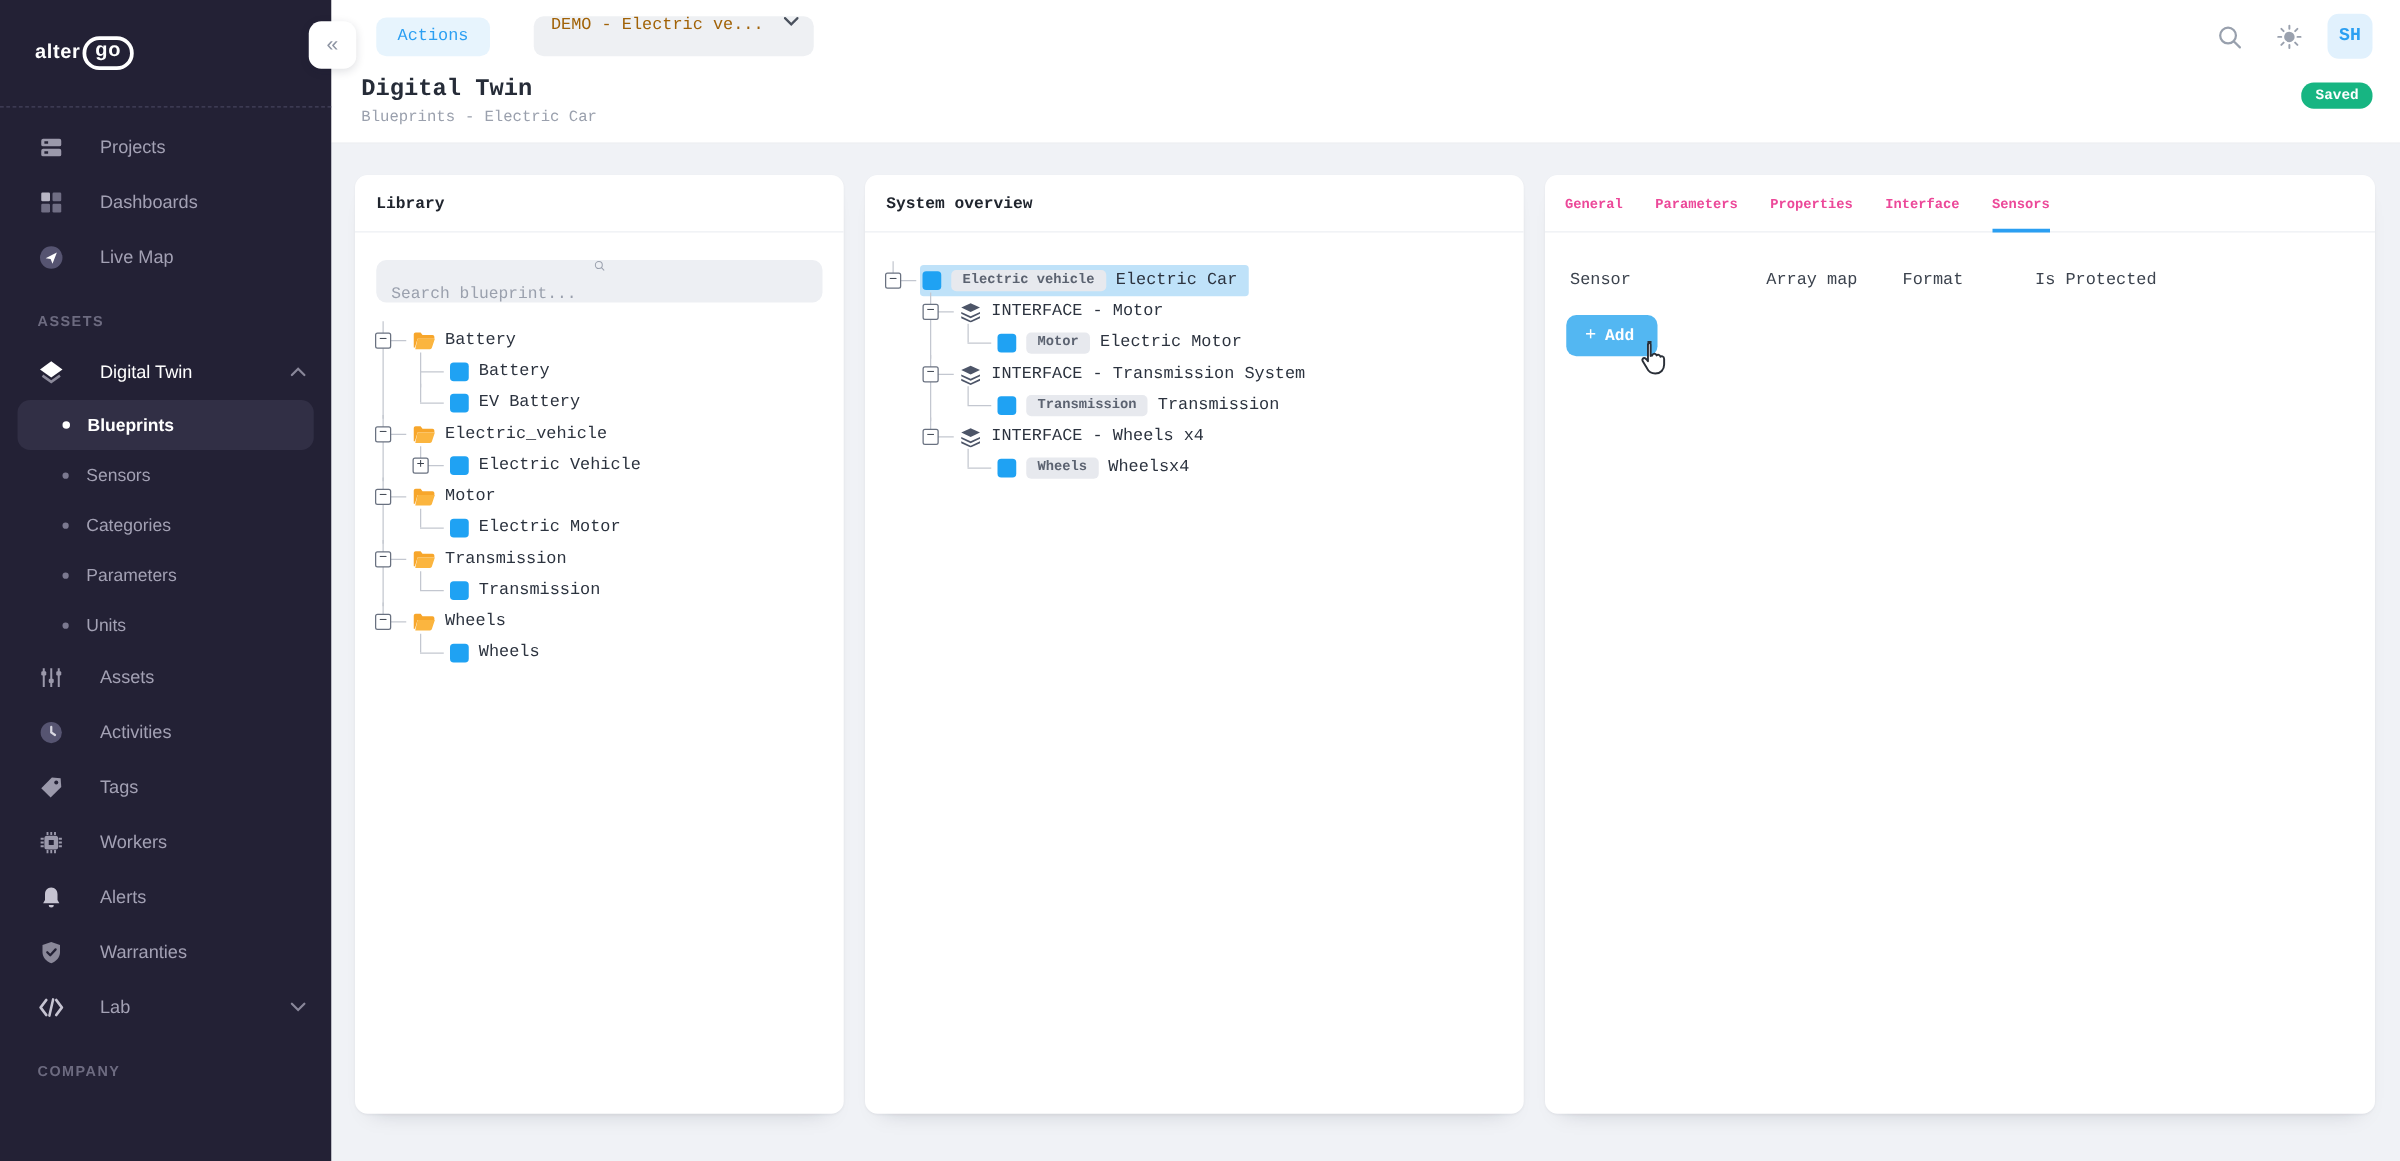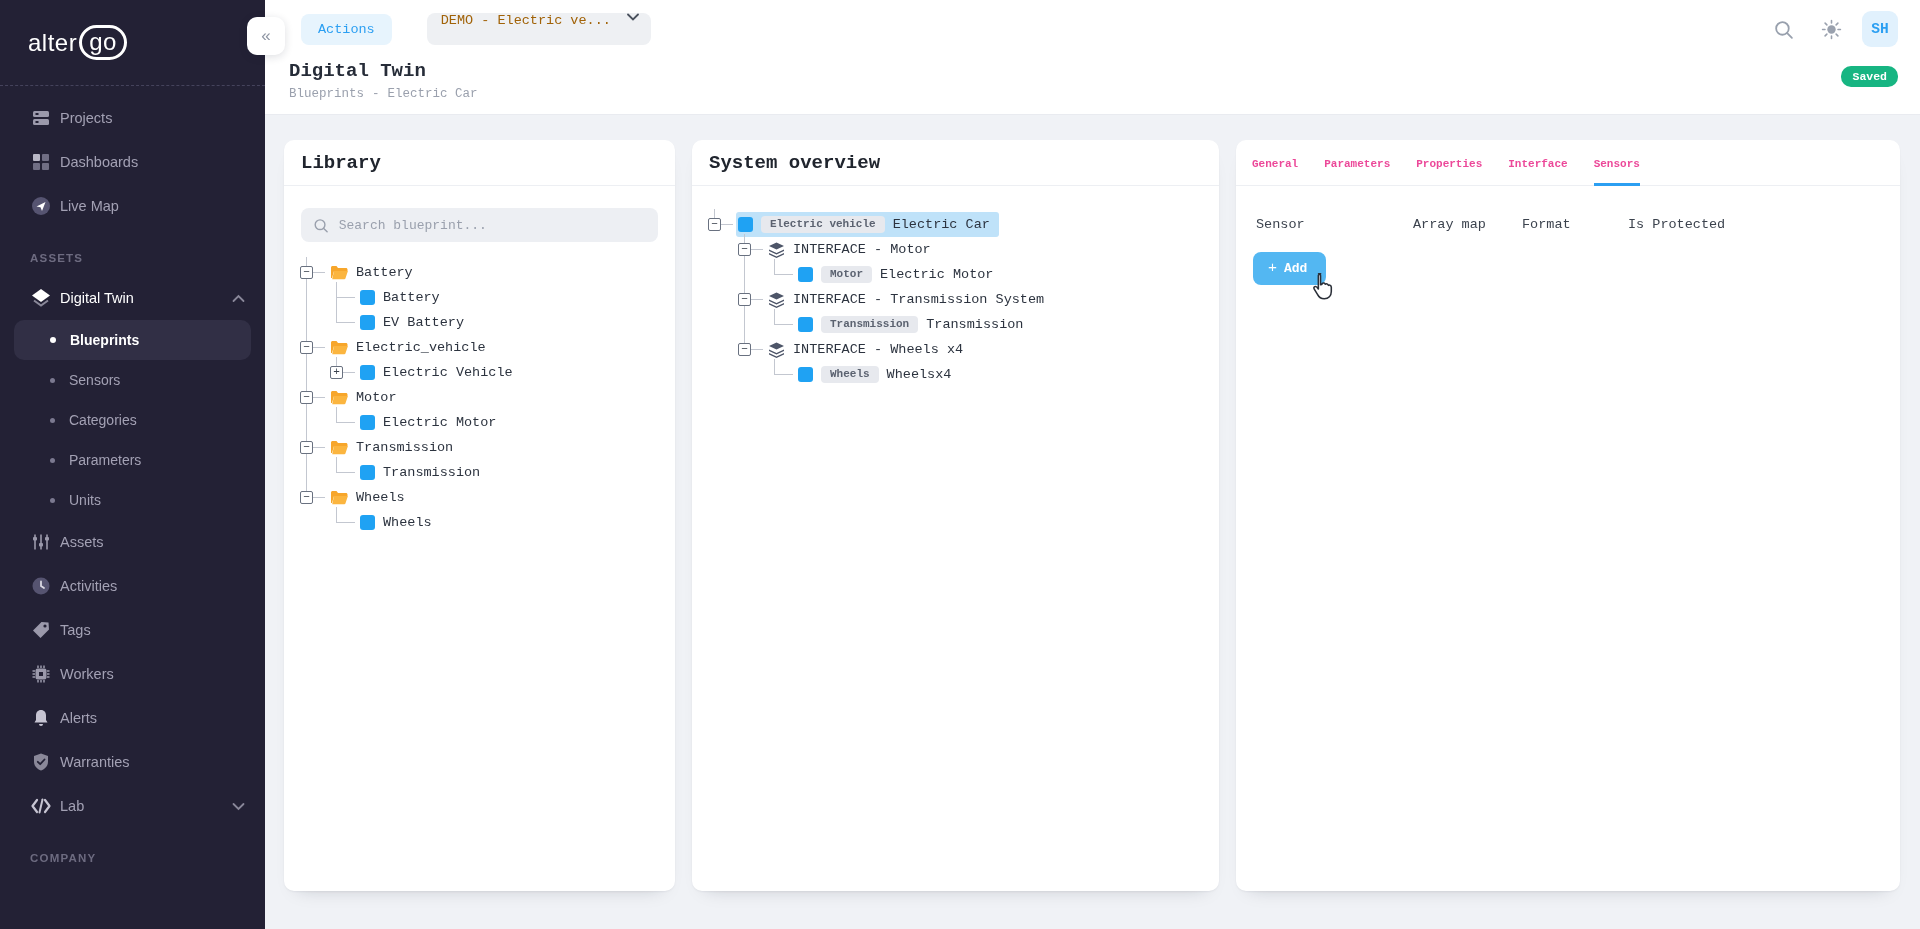--- a/index.html
+++ b/index.html
@@ -13,24 +13,24 @@
     --sidebar-bg:#232135;
     --sidebar-muted:#a3a1b4;
   }
   *{box-sizing:border-box;margin:0;padding:0;}
   html,body{width:1920px;height:929px;overflow:hidden;}
   body{font-family:"Liberation Sans",sans-serif;background:#f0f2f6;color:#2b3240;display:flex;}
 
   
   .sidebar{width:265px;min-width:265px;height:100%;background:var(--sidebar-bg);color:var(--sidebar-muted);position:relative;z-index:5;}
   .logo-wrap{height:86px;display:flex;align-items:center;padding-left:28px;border-bottom:1px dashed #45435c;}
-  .logo{color:#fff;font-size:24px;font-weight:400;letter-spacing:.5px;display:flex;align-items:center;gap:2px;}
+  .logo{color:#fff;font-size:16px;font-weight:700;letter-spacing:.5px;display:flex;align-items:center;gap:2px;}
   .logo .go{border:3px solid #fff;border-radius:20px;padding:0 7px 2px 7px;line-height:1.15;}
   .side-list{padding-top:10px;}
-  .side-item{height:44px;display:flex;align-items:center;gap:8px;padding:0 20px 0 30px;font-size:14.5px;cursor:pointer;}
+  .side-item{height:44px;display:flex;align-items:center;gap:28px;padding:0 20px 0 30px;font-size:14.5px;cursor:pointer;}
   .side-item .ico{width:22px;height:22px;display:flex;align-items:center;justify-content:center;flex:none;}
   .side-item.active{color:#fff;}
   .side-item .grow{flex:1;}
   .side-section{font-size:11.5px;font-weight:700;letter-spacing:1.2px;color:#6d6b80;padding:24px 0 12px 30px;}
   .side-sub{height:40px;display:flex;align-items:center;gap:14px;margin:0 14px;padding-left:36px;font-size:14px;border-radius:10px;cursor:pointer;}
   .side-sub .dot{width:5px;height:5px;border-radius:50%;background:#7b7990;flex:none;}
   .side-sub.active{background:#312f45;color:#fff;font-weight:600;}
   .side-sub.active .dot{background:#fff;width:6px;height:6px;}
   .chev{opacity:.85;}
 
@@ -48,26 +48,26 @@
   .avatar{width:36px;height:36px;border-radius:9px;background:#e1f1fd;color:#2b9ff2;font-weight:700;font-size:14.5px;display:flex;align-items:center;justify-content:center;cursor:pointer;}
   .title-row{display:flex;align-items:flex-start;padding:2px 22px 13px 24px;}
   .page-title{font-size:19px;font-weight:700;color:#262c38;}
   .breadcrumb{margin-top:5px;font-size:12.5px;color:#9aa0ad;display:flex;gap:8px;align-items:center;}
   .title-spacer{flex:1;}
   .saved-badge{background:var(--saved);color:#fff;font-size:11.5px;font-weight:700;border-radius:10px;padding:4px 11px;margin-top:6px;}
 
   
   .content{flex:1;display:flex;gap:17px;padding:25px 20px 0 19px;}
   .panel{background:#fff;border-radius:10px;box-shadow:0 1px 2px rgba(16,24,40,.05),0 10px 18px -14px rgba(16,24,40,.25);height:751px;overflow:hidden;}
-  .panel-head{height:46px;display:flex;align-items:center;padding:0 17px;border-bottom:1px solid #edeff3;font-size:19px;font-weight:700;color:#20252e;}
+  .panel-head{height:46px;display:flex;align-items:center;padding:0 17px;border-bottom:1px solid #edeff3;font-size:13px;font-weight:700;color:#20252e;}
   .panel-lib{width:391px;min-width:391px;}
   .panel-sys{width:527px;min-width:527px;}
   .panel-det{flex:1;}
 
-  .search-box{margin:22px 17px 10px 17px;background:#edeff3;border-radius:8px;height:34px;display:flex;align-items:center;gap:10px;padding:0 12px;}
+  .search-box{margin:22px 17px 10px 17px;background:#edeff3;border-radius:8px;height:34px;display:flex;align-items:center;gap:10px;padding:0 12px;flex-direction:column;}
   .search-box input{border:none;background:transparent;outline:none;font-size:13px;color:#3a414d;width:100%;font-family:inherit;}
   .search-box input::placeholder{color:#9aa0ad;}
 
   
   .tree{padding:8px 10px 10px 14px;font-size:13.5px;color:#2c333f;}
   .tree ul{list-style:none;padding-left:30px;}
   .tree li{position:relative;}
   .tree li::before{content:"";position:absolute;left:-22px;top:12px;width:19px;border-top:1px solid var(--line);}
   .tree li::after{content:"";position:absolute;left:-22px;top:-3px;height:calc(100% + 3px);border-left:1px solid var(--line);}
   .tree li:last-child::after{height:15px;}

